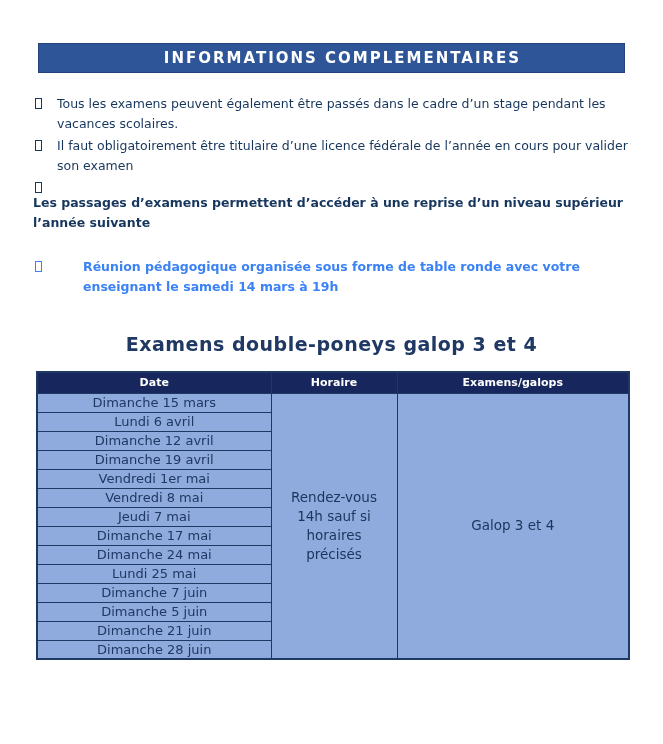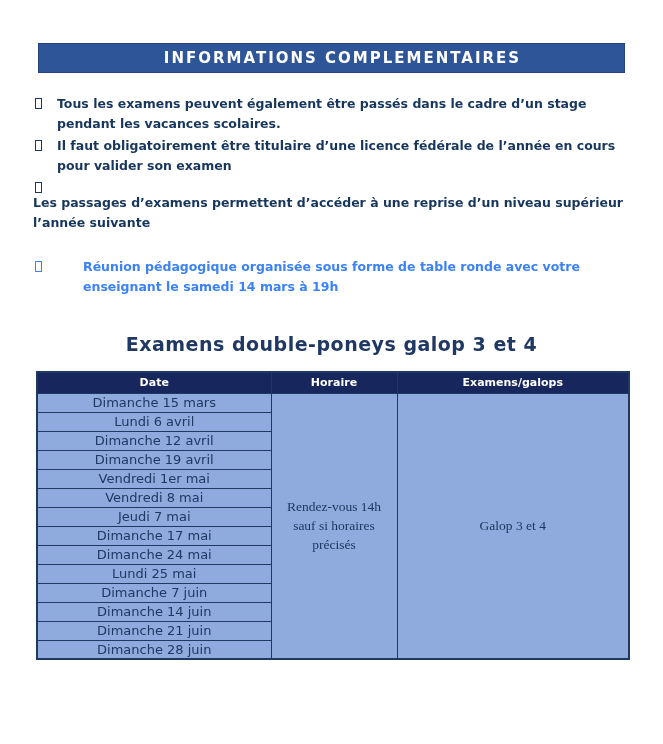--- a/index.html
+++ b/index.html
@@ -15,21 +15,20 @@
   .banner span {
     color: #ffffff; font-weight: bold; font-size: 15px; letter-spacing: 2px;
   }
 
   
   .bullets { position: absolute; top: 94px; left: 33px; width: 600px; }
   .bullet-item {
     display: flex; align-items: flex-start;
     font-size: 12.5px; line-height: 20px; color: #17365D;
     margin-bottom: 2px;
-    font-weight: bold;
   }
   .bullet-glyph {
     flex: 0 0 auto; width: 7px; height: 11px;
     border: 1.5px solid currentColor; margin: 4px 15px 0 2px;
   }
   .bullet-text { flex: 1 1 auto; }
   .b-bold { font-weight: bold; flex-direction: column; }
   .b-red { font-weight: bold; color: #3b82f6; margin-top: 24px; gap: 26px; }
 
   
@@ -55,21 +54,21 @@
   }
   td.date-cell {
     background: #8FAADC; color: #1F3864;
     font-size: 13px; height: 19px; text-align: center;
     line-height: 1;
     margin-top: 34px;
   }
   td.merged-cell {
     background: #8FAADC; color: #17365D;
     font-size: 13.5px; text-align: center; vertical-align: middle;
-    padding: 0 6px; line-height: 19px; font-family: Liberation Serif, serif;
+    padding: 0 6px; line-height: 19px;
   }
 </style>
 </head>
 <body>
 
 <div class="banner">
   <span>INFORMATIONS COMPLEMENTAIRES</span>
 </div>
 
 <div class="bullets">
@@ -131,21 +130,21 @@
     <tr>
         <td class="date-cell">Dimanche 24 mai</td>
       </tr>
     <tr>
         <td class="date-cell">Lundi 25 mai</td>
       </tr>
     <tr>
         <td class="date-cell">Dimanche 7 juin</td>
       </tr>
     <tr>
-        <td class="date-cell">Dimanche 14 juin</td>
+        <td class="date-cell">Dimanche 5 juin</td>
       </tr>
     <tr>
         <td class="date-cell">Dimanche 21 juin</td>
       </tr>
     <tr>
         <td class="date-cell">Dimanche 28 juin</td>
       </tr>
   </tbody>
 </table>
 

